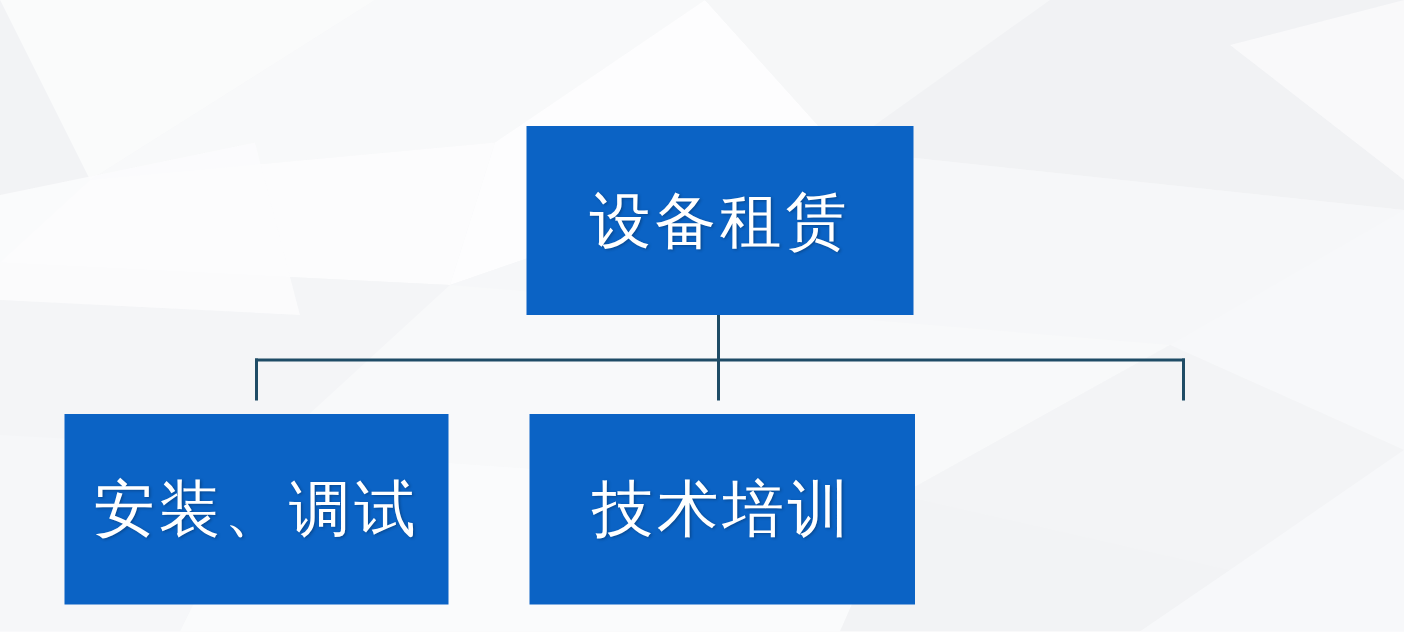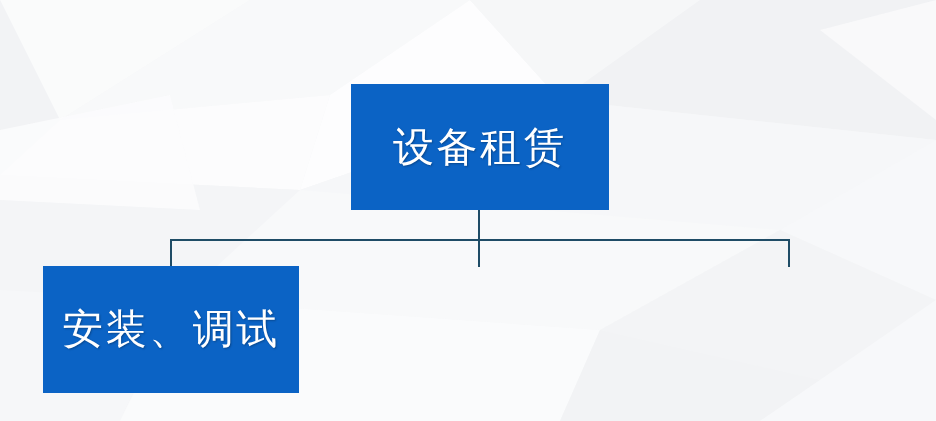--- a/index.html
+++ b/index.html
@@ -38,21 +38,21 @@
     z-index: 3;
   }
   .node-root {
     left: 351px;
     top: 84px;
     width: 258px;
     height: 126px;
     font-size: 41px;
   }
   .node-leaf {
-    top: 266px;
+    top: 276px;
     height: 127px;
     font-size: 41px;
   }
   #node-leaf-0 { left: 43px;  width: 256px; }
   #node-leaf-1 { left: 353px; width: 257px; }
   #node-leaf-2 { left: 665px; width: 250px; }
 
   
   .conn {
     position: absolute;
@@ -101,15 +101,18 @@
   <div class="conn conn-v" id="conn-drop-right" style="background:#1F4C66"></div>
 
   <div class="node node-root" id="node-root" style="background:#0B63C5">
     <span>设备租赁</span>
   </div>
 
   <div class="node node-leaf" id="node-leaf-0" style="background:#0B63C5">
     <span>安装、调试</span>
   </div>
 
+  <div class="node node-leaf" id="node-leaf-1" style="background:#0B63C5">
+    <span>技术培训</span>
+  </div>
 
 
 </div>
 
 </body></html>

